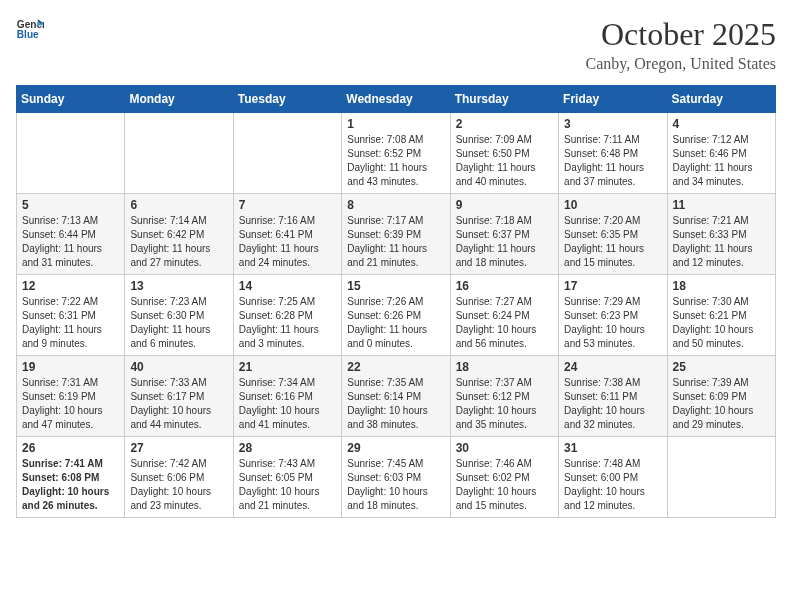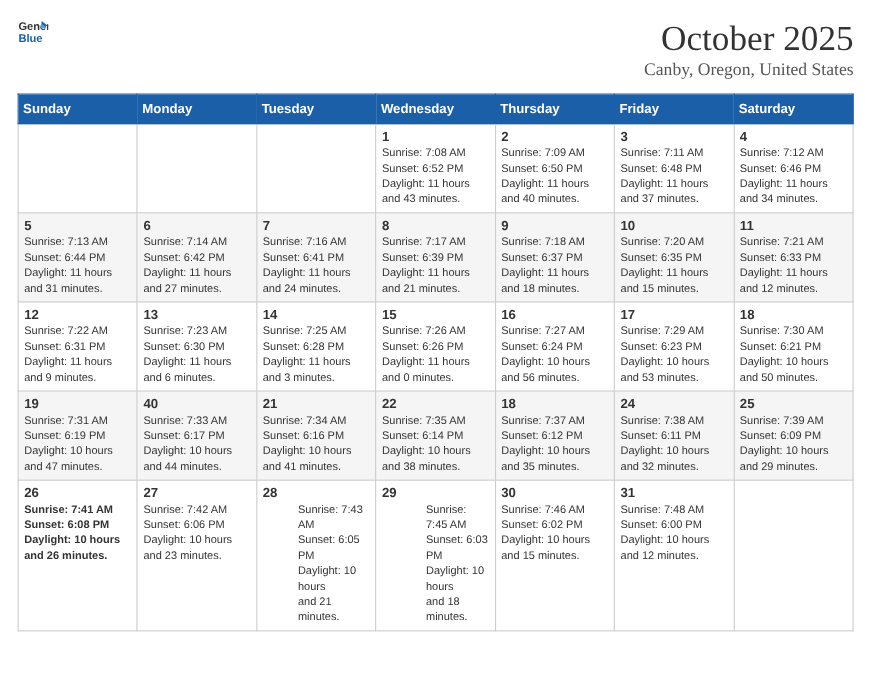--- a/index.html
+++ b/index.html
@@ -307,28 +307,28 @@
         </td>
         <td>
           <span class="day-num">27</span>
           <div class="day-info" style="white-space: pre-line;">Sunrise: 7:42 AM
 Sunset: 6:06 PM
 Daylight: 10 hours
 and 23 minutes.</div>
         </td>
         <td>
           <span class="day-num">28</span>
-          <div class="day-info" style="white-space: pre-line; margin-left: 32px;">Sunrise: 7:43 AM
+          <div class="day-info" style="white-space: pre-line;">Sunrise: 7:43 AM
 Sunset: 6:05 PM
 Daylight: 10 hours
 and 21 minutes.</div>
         </td>
         <td>
           <span class="day-num">29</span>
-          <div class="day-info" style="white-space: pre-line; margin-left: 40px;">Sunrise: 7:45 AM
+          <div class="day-info" style="white-space: pre-line;">Sunrise: 7:45 AM
 Sunset: 6:03 PM
 Daylight: 10 hours
 and 18 minutes.</div>
         </td>
         <td>
           <span class="day-num">30</span>
           <div class="day-info" style="white-space: pre-line;">Sunrise: 7:46 AM
 Sunset: 6:02 PM
 Daylight: 10 hours
 and 15 minutes.</div>

